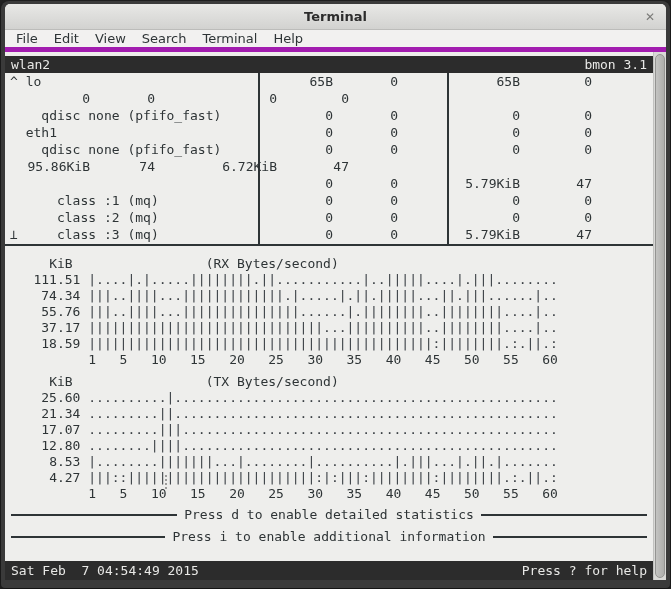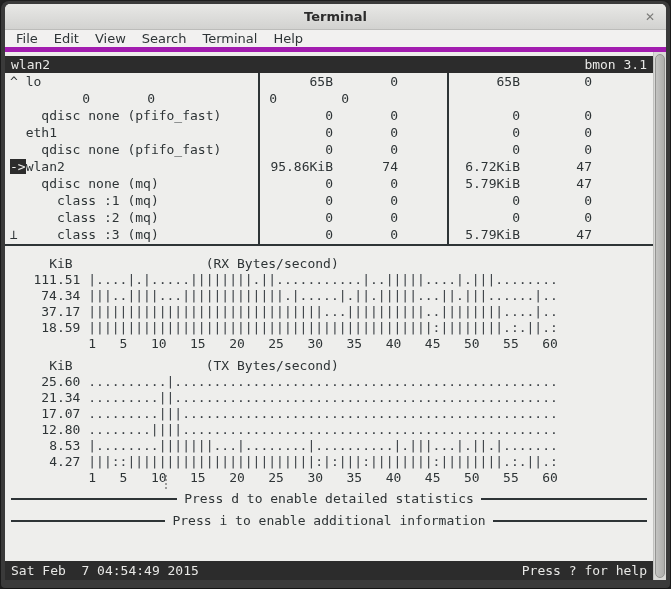--- a/index.html
+++ b/index.html
@@ -145,29 +145,28 @@
 
   <div class="ifrow">
     <span class="name"><span class="pre prefix">    </span><span class="sel"></span><span class="nm">qdisc none (pfifo_fast)</span></span>
     <span class="c1">0</span>
     <span class="c2">0</span>
     <span class="c3">0</span>
     <span class="c4">0</span>
   </div>
 
   <div class="ifrow">
-    <span class="name"><span class="pre prefix"></span><span class="sel inv">-&gt;</span><span class="nm">wlan2</span></span>
     <span class="c1">95.86KiB</span>
     <span class="c2">74</span>
     <span class="c3">6.72KiB</span>
     <span class="c4">47</span>
   </div>
 
   <div class="ifrow">
-    <span class="name"><span class="pre prefix">    </span><span class="sel"></span><span class="nm">qdisc none (mq)</span></span>
+    <span class="name"><span class="pre prefix">    </span><span class="sel"></span></span>
     <span class="c1">0</span>
     <span class="c2">0</span>
     <span class="c3">5.79KiB</span>
     <span class="c4">47</span>
   </div>
 
   <div class="ifrow">
     <span class="name"><span class="pre prefix">      </span><span class="sel"></span><span class="nm">class :1 (mq)</span></span>
     <span class="c1">0</span>
     <span class="c2">0</span>
@@ -203,20 +202,24 @@
     <span class="glabel">111.51</span>
     <span class="gbars">|....|.|.....||||||||.||...........|..|||||....|.|||........</span>
   </div>
 
 
   <div class="grow">
     <span class="glabel">74.34</span>
     <span class="gbars">|||..||||...|||||||||||||.|.....|.||.|||||...||.|||......|..</span>
   </div>
 
+  <div class="grow">
+    <span class="glabel">55.76</span>
+    <span class="gbars">|||..||||...|||||||||||||||......|.||||||||..||||||||....|..</span>
+  </div>
 
   <div class="grow">
     <span class="glabel">37.17</span>
     <span class="gbars">||||||||||||||||||||||||||||||...||||||||||..||||||||....|..</span>
   </div>
 
   <div class="grow">
     <span class="glabel">18.59</span>
     <span class="gbars">||||||||||||||||||||||||||||||||||||||||||||:||||||||.:.||.:</span>
   </div>

